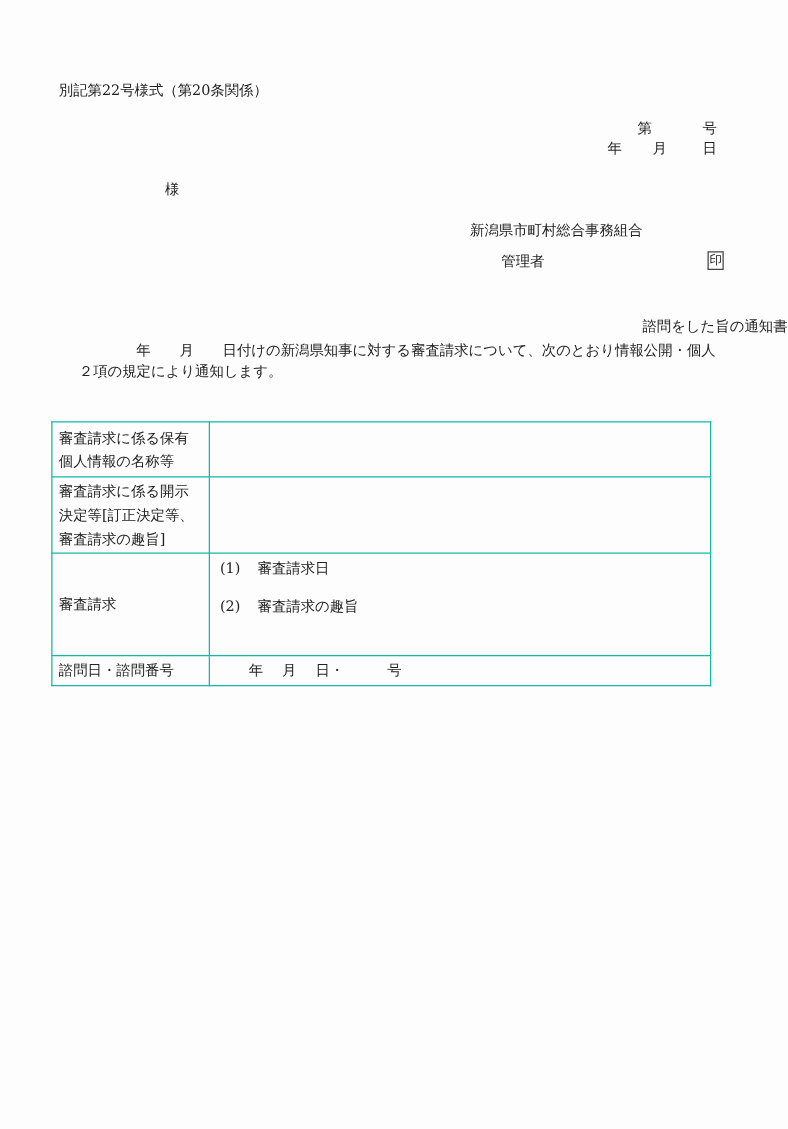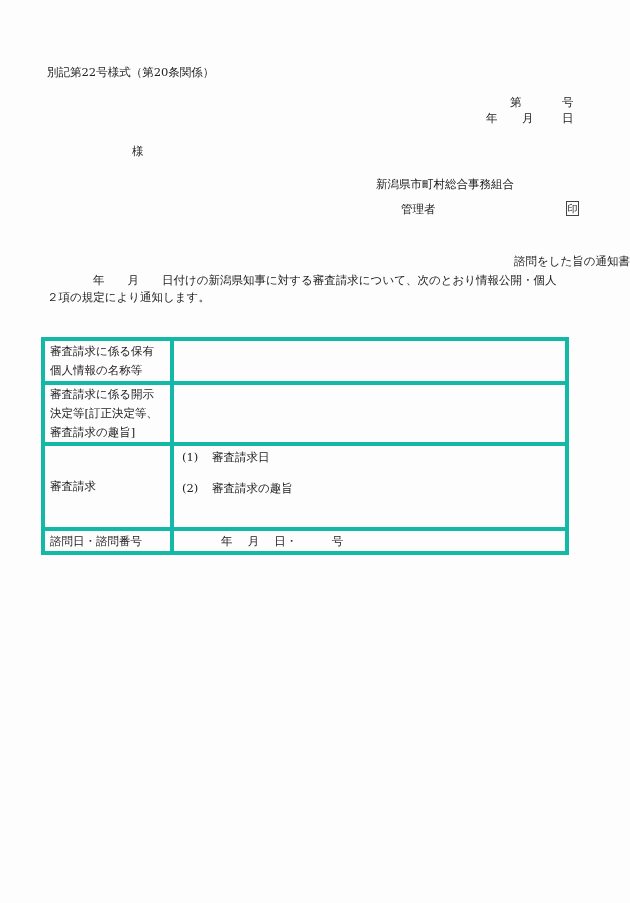--- a/index.html
+++ b/index.html
@@ -21,35 +21,35 @@
     #date-hi { left: 562px; top: 113px; }
     #addressee { left: 132px; top: 146px; }
     #org { left: 376px; top: 179px; }
     #admin { left: 401px; top: 204px; }
     #seal { left: 566px; top: 201px; width: 11px; height: 13px; border: 1px solid #444; font-size: 10px; line-height: 13px; text-align: center; }
     #title { left: 0; width: 630px; text-align: right; top: 240px; margin-top: 16px; }
     #body-text {
       position: absolute; left: 47px; top: 272px; width: 540px;
       line-height: 16.5px; font-size: 11.5px; white-space: normal;
     }
-    #body-text .l { display: block; white-space: nowrap; }
+    #body-text .l { display: block; white-space: nowrap; margin-left: 16px; }
     table.form {
       position: absolute; left: 41px; top: 337px; width: 528px;
       border-collapse: collapse; font-size: 11.5px;
     }
-    table.form td { border: 4px solid #14b8a6; vertical-align: middle; padding: 0 5px; }
+    table.form td { border: 1px solid #14b8a6; vertical-align: middle; padding: 0 5px; }
     table.form td.label { width: 115px; line-height: 19px; }
     .r1 { height: 44px; }
     .r2 { height: 61px; }
     .r3 { height: 81px; }
     .r4 { height: 24px; }
     .req-item { position: relative; height: 100%; }
     .req-line { position: absolute; left: 8px; white-space: nowrap; }
     .req-line .num { display: inline-block; width: 30px; }
-    .date-cell span { display: inline-block; margin-left: 16px; }
+    .date-cell span { display: inline-block; }
   </style>
 </head>
 <body>
 
 <div class="abs" id="form-id">別記第22号様式（第20条関係）</div>
 
 <div class="abs" id="num-dai">第</div>
 <div class="abs" id="num-go">号</div>
 
 <div class="abs" id="date-nen">年</div>

